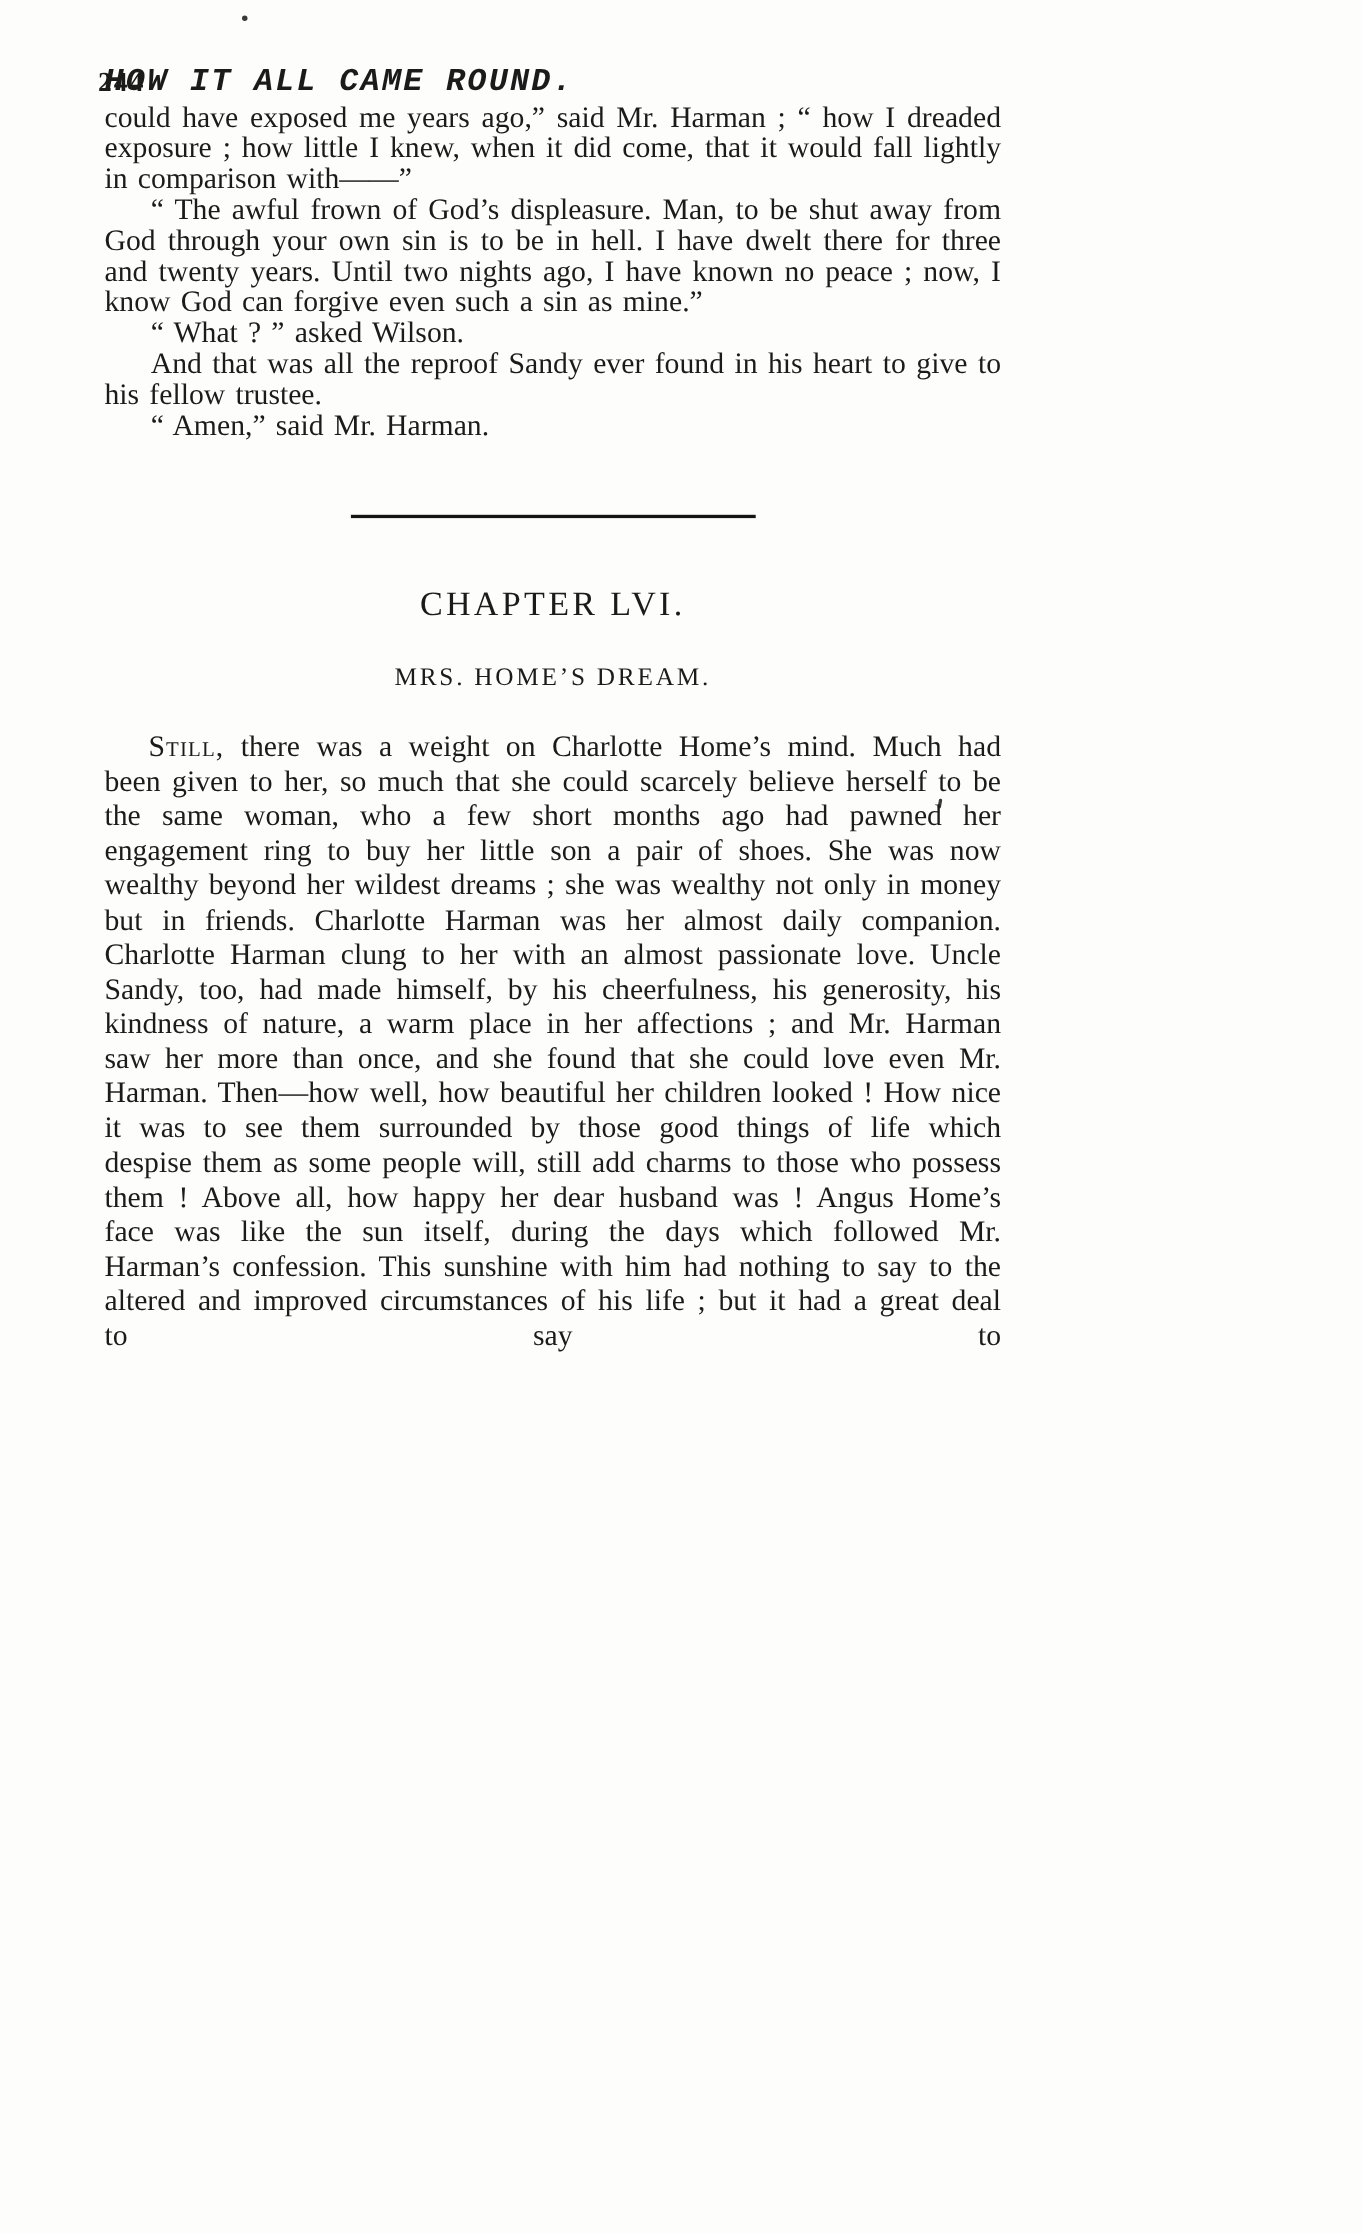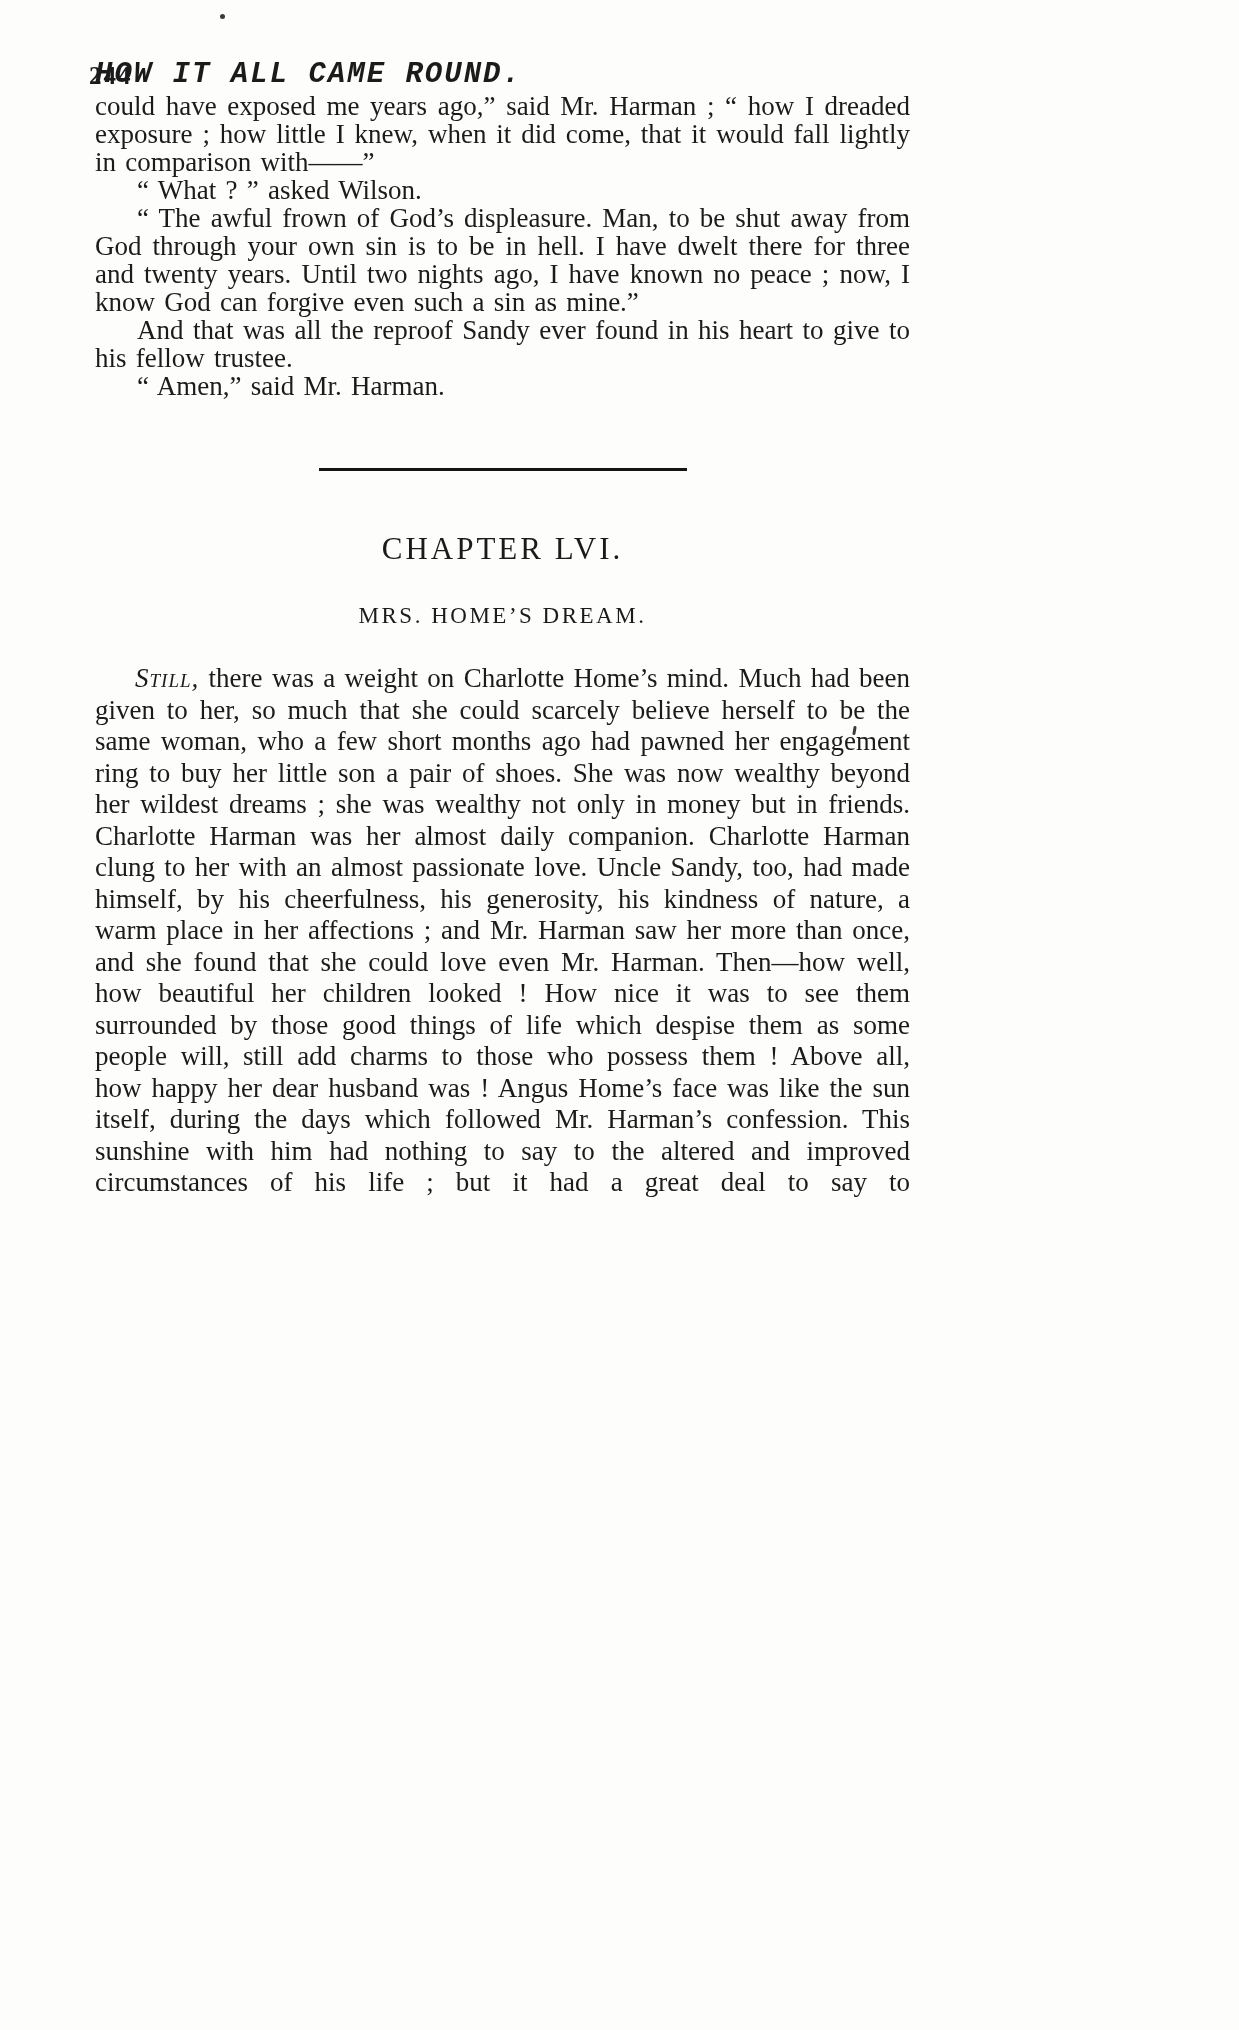--- a/index.html
+++ b/index.html
@@ -80,21 +80,20 @@
     font-size: 27px;
     line-height: 31.5px;
     text-align: justify;
     text-align-last: justify;
     text-indent: 40px;
     word-spacing: 2.5px;
   }
   .smallcaps {
     font-variant: small-caps;
     letter-spacing: 1px;
-    font-style: italic;
   }
   .artifact-dot {
     position: absolute;
     left: 220px;
     top: 14px;
     width: 5px;
     height: 5px;
     border-radius: 50%;
     background: #3a3a3a;
   }
@@ -117,22 +116,22 @@
 
 <div class="page">
 
   <div class="header">
     <span class="page-number">244</span>
     <div class="running-title">HOW IT ALL CAME ROUND.</div>
   </div>
 
   <div class="body-text">
     <p class="noindent">could have exposed me years ago,” said Mr. Harman ; “ how I dreaded exposure ; how little I knew, when it did come, that it would fall lightly in comparison with——”</p>
+    <p>“ The awful frown of God’s displeasure.  Man, to be shut away from God through your own sin is to be in hell.  I have dwelt there for three and twenty years.  Until two nights ago, I have known no peace ; now, I know God can forgive even such a sin as mine.”</p>
     <p>“ What ? ” asked Wilson.</p>
-    <p>“ The awful frown of God’s displeasure.  Man, to be shut away from God through your own sin is to be in hell.  I have dwelt there for three and twenty years.  Until two nights ago, I have known no peace ; now, I know God can forgive even such a sin as mine.”</p>
     <p>And that was all the reproof Sandy ever found in his heart to give to his fellow trustee.</p>
     <p>“ Amen,” said Mr. Harman.</p>
   </div>
 
   <div class="divider"></div>
 
   <h2 class="chapter-heading">CHAPTER LVI.</h2>
 
   <h3 class="chapter-subtitle">MRS. HOME’S DREAM.</h3>
 

